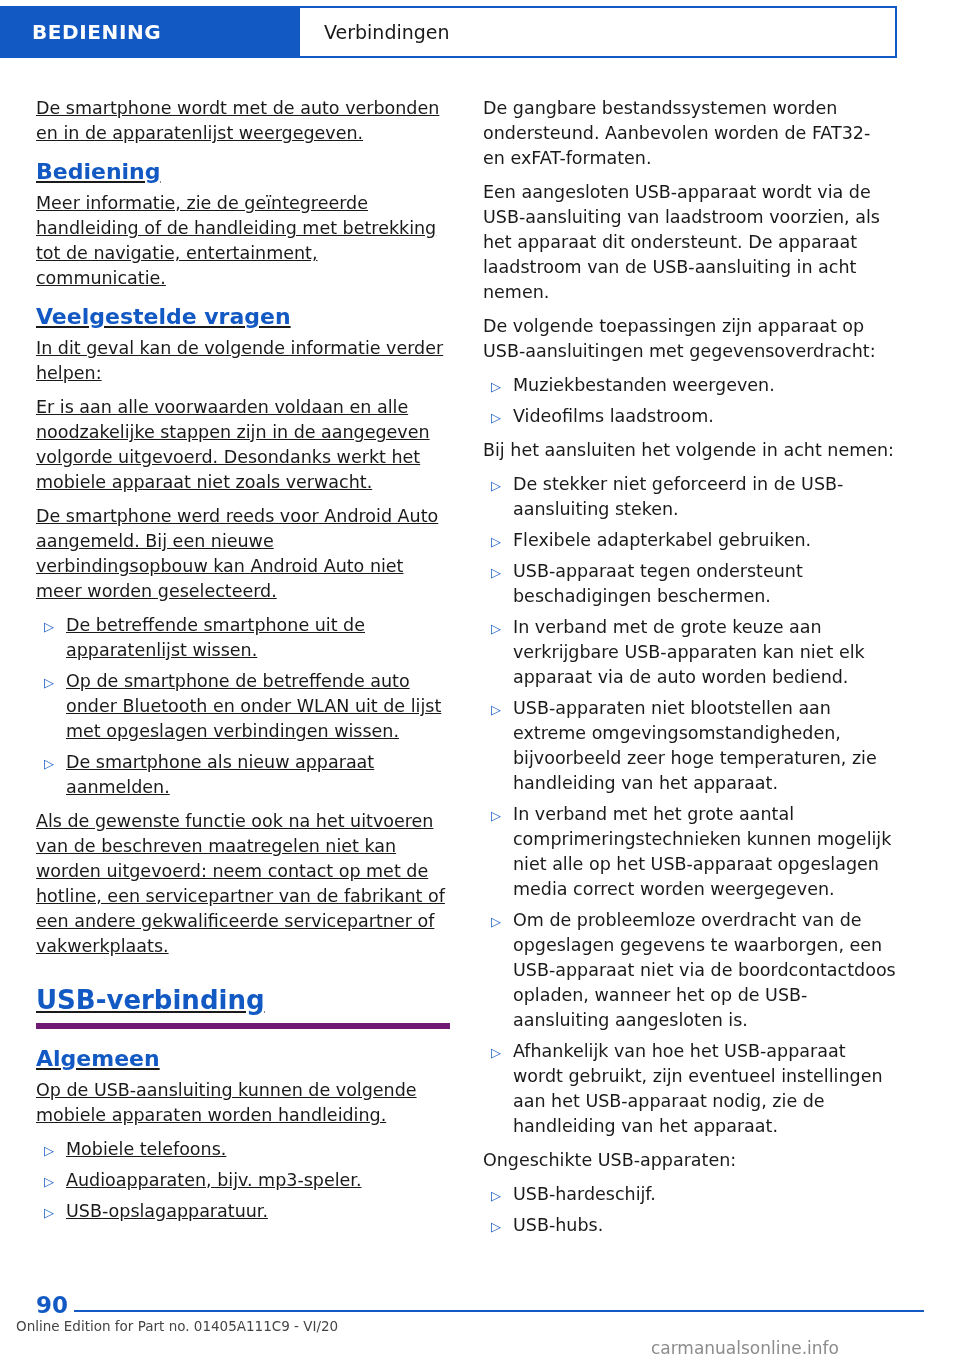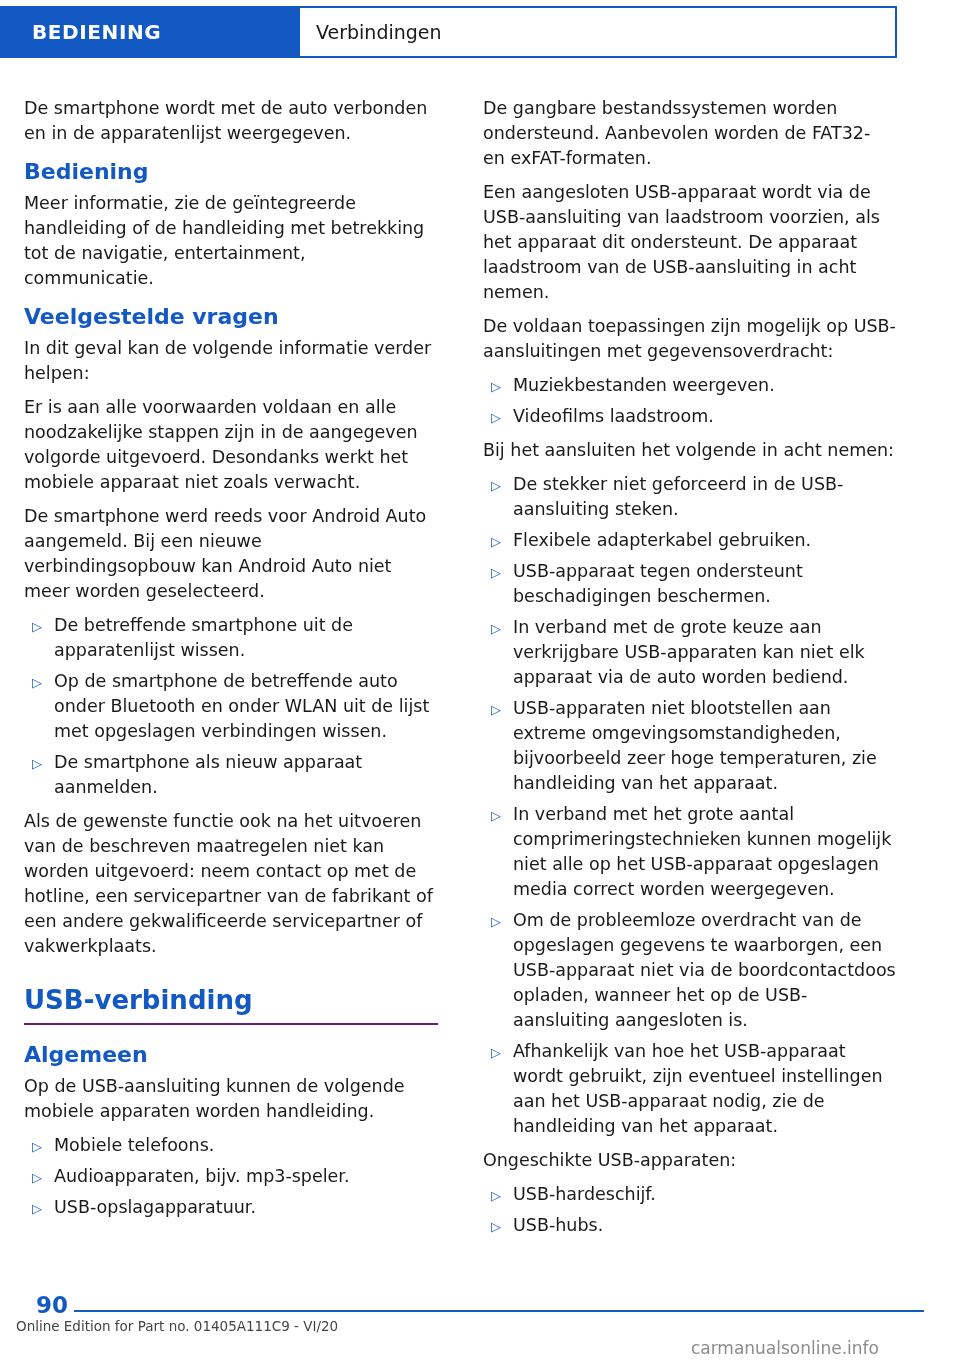--- a/index.html
+++ b/index.html
@@ -53,36 +53,36 @@
     left: 300px;
     top: 6px;
     width: 597px;
     height: 52px;
     border-top: 2px solid #1259c3;
     border-right: 2px solid #1259c3;
     border-bottom: 2px solid #1259c3;
     box-sizing: border-box;
     display: flex;
     align-items: center;
-    padding-left: 16px;
+    padding-left: 24px;
   }
   .header-right span {
     color: #1a1a1a;
     font-size: 19px;
   }
 
   
   .col {
     position: absolute;
     top: 96px;
     width: 414px;
     font-size: 17.5px;
     line-height: 25px;
   }
-  .col-left { left: 24px; }
+  .col-left { left: 36px; text-decoration: underline; }
   .col-right { left: 483px; }
 
   p.body {
     margin: 0 0 9px 0;
     font-size: 17.5px;
     line-height: 25px;
     color: #1a1a1a;
   }
   h2.h-blue {
     margin: 12px 0 5px 0;
@@ -92,21 +92,21 @@
     line-height: 28px;
   }
 
   h1.h-big {
     margin: 24px 0 0 0;
     color: #1259c3;
     font-size: 26px;
     font-weight: bold;
     line-height: 34px;
     padding-bottom: 6px;
-    border-bottom: 2px solid #701a75;
+    border-bottom: 6px solid #701a75;
   }
   h1.h-big + h2.h-blue { margin-top: 16px; }
 
   ul.bullets {
     list-style: none;
     margin: 0 0 9px 0;
     padding: 0;
   }
   ul.bullets li {
     position: relative;
@@ -124,21 +124,20 @@
     line-height: 25px;
   }
 
   
   .footer {
     position: absolute;
     left: 0;
     bottom: 0;
     width: 847px;
     height: 90px;
-    padding-left: 40px;
   }
   .page-num {
     position: absolute;
     left: 36px;
     top: 20px;
     font-size: 23px;
     font-weight: bold;
     color: #1259c3;
   }
   .footer-rule {
@@ -228,21 +227,21 @@
         <span>USB-opslagapparatuur.</span>
       </li>
     </ul>
 
   </div>
 
   <div class="col col-right">
 
     <p class="body">De gangbare bestandssystemen worden ondersteund. Aanbevolen worden de FAT32- en exFAT-formaten.</p>
     <p class="body">Een aangesloten USB-apparaat wordt via de USB-aansluiting van laadstroom voorzien, als het apparaat dit ondersteunt. De apparaat laadstroom van de USB-aansluiting in acht nemen.</p>
-    <p class="body">De voldaan toepassingen zijn mogelijk op USB-aansluitingen met gegevensoverdracht:</p>
+    <p class="body">De volgende toepassingen zijn apparaat op USB-aansluitingen met gegevensoverdracht:</p>
 
     <ul class="bullets">
       <li>
         <span class="tri">▷</span>
         <span>Muziekbestanden weergeven.</span>
       </li>
       <li>
         <span class="tri">▷</span>
         <span>Videofilms laadstroom.</span>
       </li>

